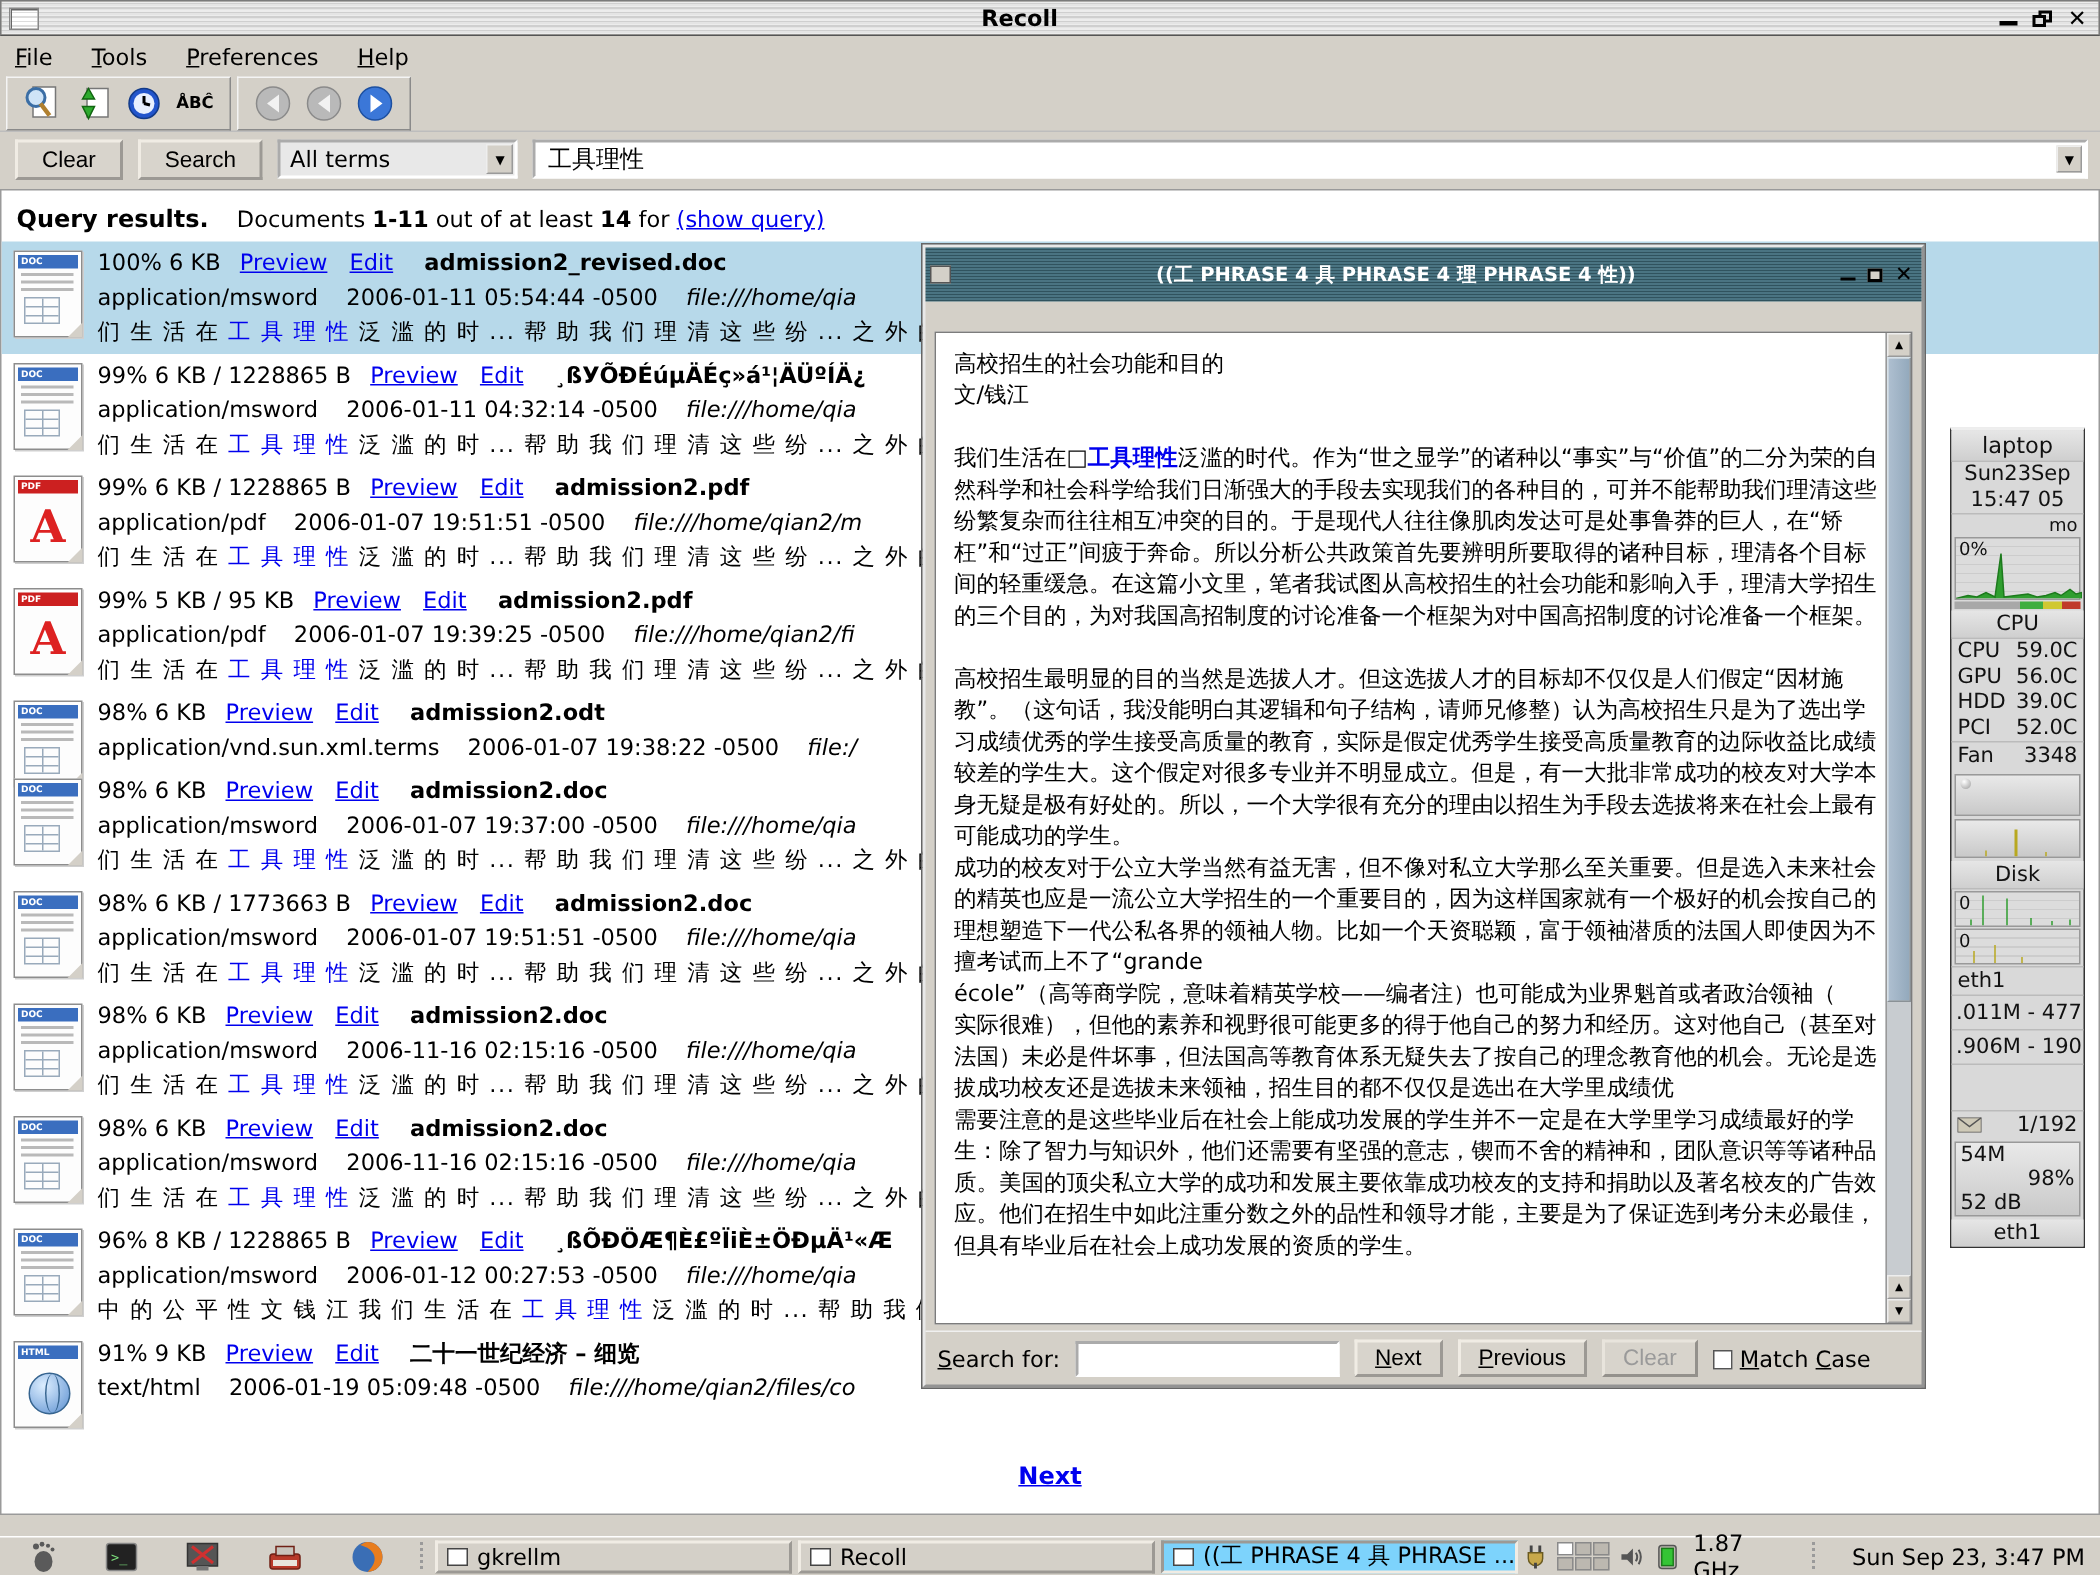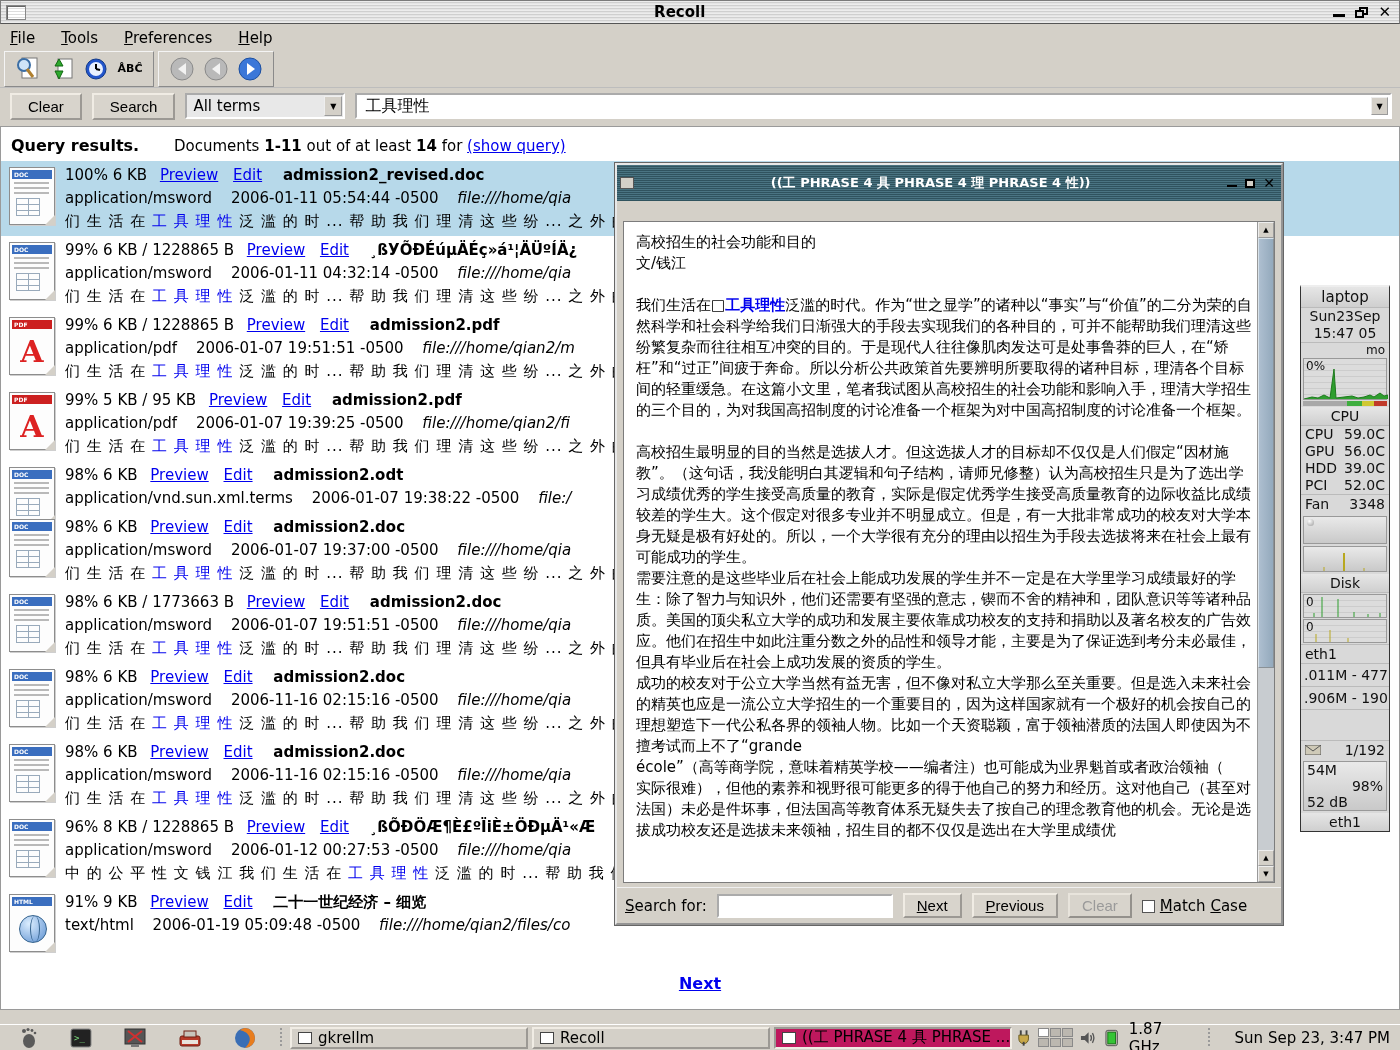--- a/index.html
+++ b/index.html
@@ -79,21 +79,21 @@
     background:#d4d0c8; border:1px outset #eee; display:flex; align-items:center; justify-content:center;
     font-size:8px;
   }
 
   
   .results-frame {
     position:absolute; left:0; top:126px; width:1400px; height:884px;
     background:#fff; border:1px solid #9a9a9a; overflow:hidden; z-index:1;
   }
   .res-header { padding:9px 10px 6px 10px; font-size:15px; }
-  .res-header .qr { font-weight:bold; font-size:16px; margin-right:30px; }
+  .res-header .qr { font-weight:bold; font-size:16px; margin-right:14px; }
   .res-header b { font-weight:bold; }
   a.lnk { color:#0000ee; text-decoration:underline; cursor:pointer; }
   .res-item { position:relative; padding:3px 0 3px 64px; min-height:72px; }
   .res-item.sel { background:#b7d9ea; }
   .res-item.twolines { min-height:48px; }
   .res-line { font-size:15px; line-height:23px; white-space:nowrap; overflow:hidden; }
   .res-line1 .fname { font-weight:bold; margin-left:6px; }
   .res-line1 .pct { margin-right:8px; }
   .res-line1 a { margin-right:10px; }
   .res-line2 .mime { margin-right:14px; }
@@ -211,21 +211,21 @@
   }
   .launchers { display:flex; align-items:center; gap:32px; padding:0 18px; }
   .tb-sep { width:4px; height:20px; margin:0 6px;
     background:repeating-linear-gradient(180deg,#9a9a9a 0 2px,transparent 2px 4px);
     background-size:2px 100%; background-repeat:repeat-y; }
   .taskbtn {
     width:238px; height:22px; margin-right:4px; background:#d4d0c8;
     border:2px outset #f0ece4; display:flex; align-items:center; gap:6px;
     font-size:15px; padding:0 6px; overflow:hidden; white-space:nowrap;
   }
-  .taskbtn.active { border-style:inset; background:#be185d; }
+  .taskbtn.active { border-style:inset; background:#7dd3fc; }
   .taskbtn .mini { width:14px; height:12px; border:1px solid #444; background:#fff; flex:0 0 auto; }
   .tray { display:flex; align-items:center; gap:7px; margin-left:6px; }
   .pager { display:grid; grid-template-columns:repeat(3,11px); grid-template-rows:repeat(2,9px); gap:1px; }
   .pager i { background:#bcb8b0; border:1px solid #8a8a8a; }
   .pager i.cur { background:#fff; }
   .freq { font-size:15px; margin-left:2px; }
   .clock { font-size:15px; margin-left:10px; margin-right:10px; white-space:nowrap; }
   .tb-endsep { margin-left:auto; }
   svg { display:block; }
 </style>
@@ -617,24 +617,24 @@
     </div>
   </div>
   <div class="pv-body">
     <div class="pv-text" id="pv-text">
         <div class="para">高校招生的社会功能和目的
 文/钱江</div>
         <div class="gap"></div>
         <div class="para">我们生活在□<span class="hl">工具理性</span>泛滥的时代。作为“世之显学”的诸种以“事实”与“价值”的二分为荣的自然科学和社会科学给我们日渐强大的手段去实现我们的各种目的，可并不能帮助我们理清这些纷繁复杂而往往相互冲突的目的。于是现代人往往像肌肉发达可是处事鲁莽的巨人，在“矫枉”和“过正”间疲于奔命。所以分析公共政策首先要辨明所要取得的诸种目标，理清各个目标间的轻重缓急。在这篇小文里，笔者我试图从高校招生的社会功能和影响入手，理清大学招生的三个目的，为对我国高招制度的讨论准备一个框架为对中国高招制度的讨论准备一个框架。</div>
         <div class="gap"></div>
         <div class="para">高校招生最明显的目的当然是选拔人才。但这选拔人才的目标却不仅仅是人们假定“因材施教”。（这句话，我没能明白其逻辑和句子结构，请师兄修整）认为高校招生只是为了选出学习成绩优秀的学生接受高质量的教育，实际是假定优秀学生接受高质量教育的边际收益比成绩较差的学生大。这个假定对很多专业并不明显成立。但是，有一大批非常成功的校友对大学本身无疑是极有好处的。所以，一个大学很有充分的理由以招生为手段去选拔将来在社会上最有可能成功的学生。</div>
-        <div class="para">需要注意的是这些毕业后在社会上能成功发展的学生并不一定是在大学里学习成绩最好的学生：除了智力与知识外，他们还需要有坚强的意志，锲而不舍的精神和，团队意识等等诸种品质。美国的顶尖私立大学的成功和发展主要依靠成功校友的支持和捐助以及著名校友的广告效应。他们在招生中如此注重分数之外的品性和领导才能，主要是为了保证选到考分未必最佳，但具有毕业后在社会上成功发展的资质的学生。</div>
         <div class="para">成功的校友对于公立大学当然有益无害，但不像对私立大学那么至关重要。但是选入未来社会的精英也应是一流公立大学招生的一个重要目的，因为这样国家就有一个极好的机会按自己的理想塑造下一代公私各界的领袖人物。比如一个天资聪颖，富于领袖潜质的法国人即使因为不擅考试而上不了“grande
 école”（高等商学院，意味着精英学校——编者注）也可能成为业界魁首或者政治领袖（
 实际很难），但他的素养和视野很可能更多的得于他自己的努力和经历。这对他自己（甚至对法国）未必是件坏事，但法国高等教育体系无疑失去了按自己的理念教育他的机会。无论是选拔成功校友还是选拔未来领袖，招生目的都不仅仅是选出在大学里成绩优</div>
+        <div class="para">需要注意的是这些毕业后在社会上能成功发展的学生并不一定是在大学里学习成绩最好的学生：除了智力与知识外，他们还需要有坚强的意志，锲而不舍的精神和，团队意识等等诸种品质。美国的顶尖私立大学的成功和发展主要依靠成功校友的支持和捐助以及著名校友的广告效应。他们在招生中如此注重分数之外的品性和领导才能，主要是为了保证选到考分未必最佳，但具有毕业后在社会上成功发展的资质的学生。</div>
       </div>
     <div class="pv-scroll">
       <div class="sc-btn">▲</div>
       <div class="sc-thumb"></div>
       <div class="sc-fill"></div>
       <div class="sc-btn">▲</div>
       <div class="sc-btn">▼</div>
     </div>
   </div>
   <div class="pv-searchbar">

